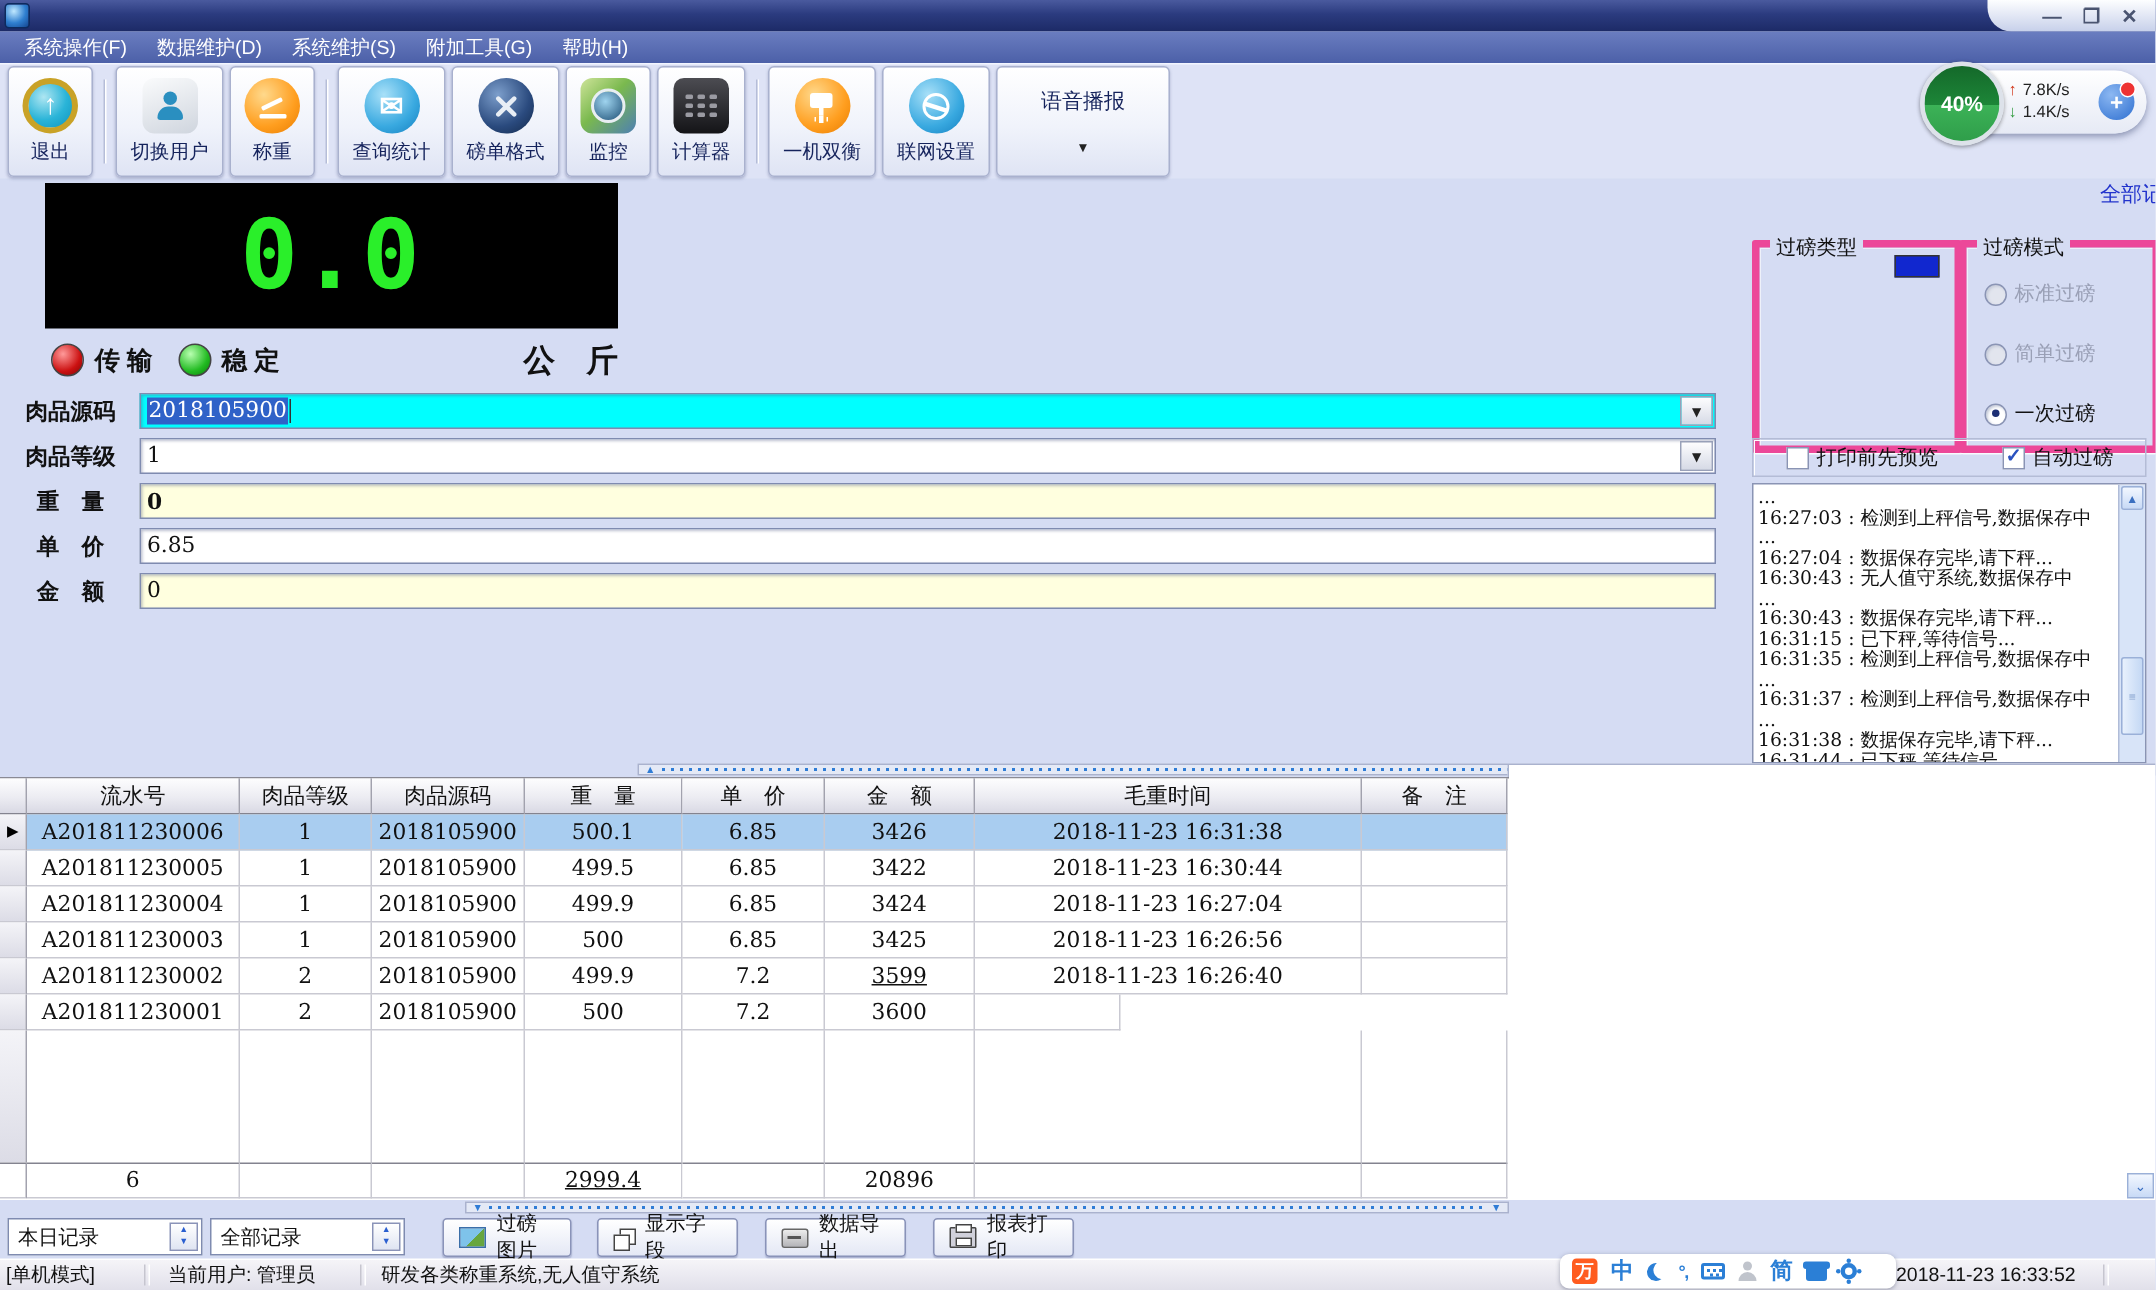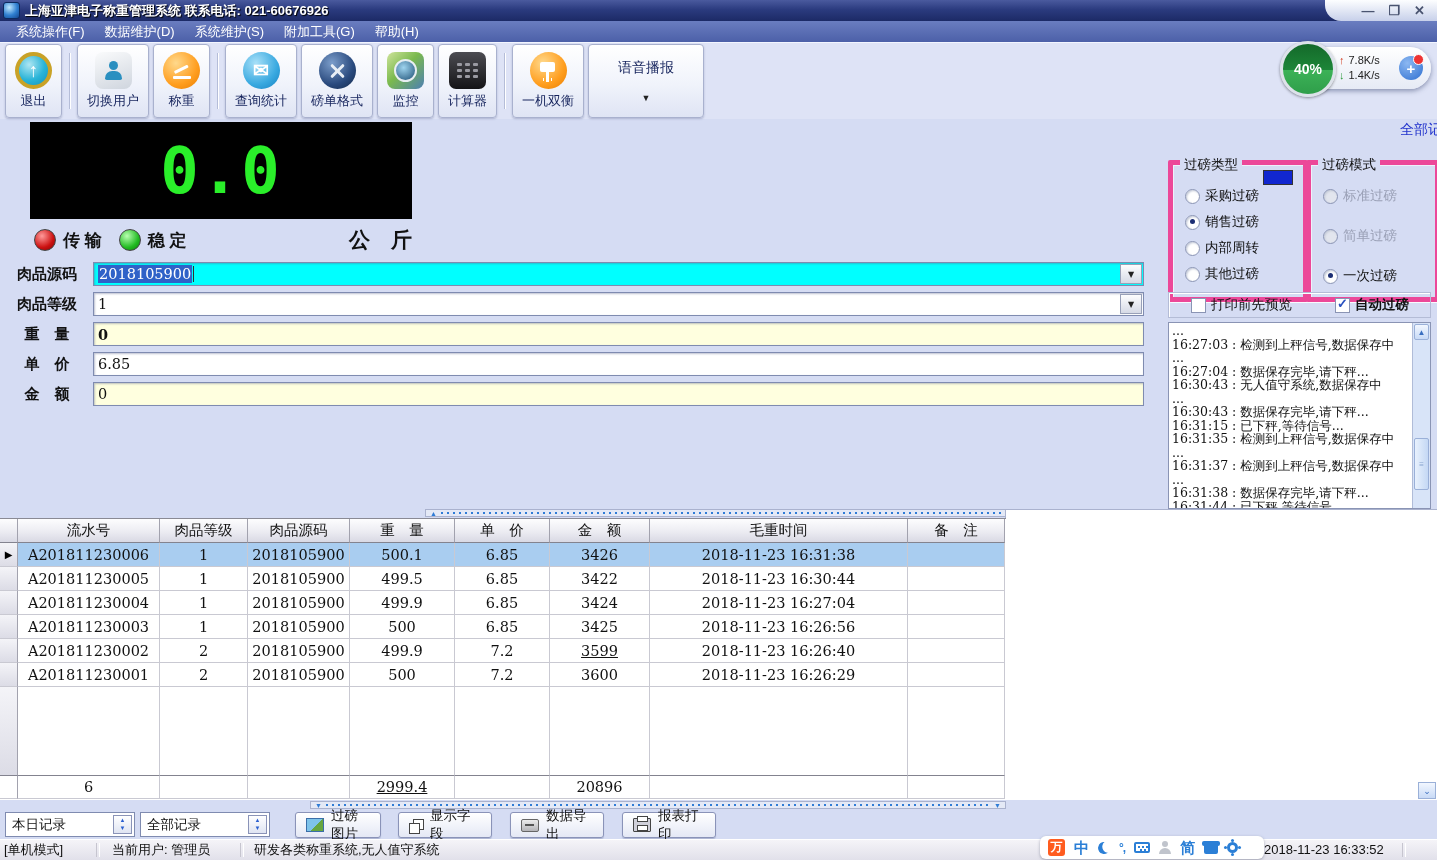--- a/index.html
+++ b/index.html
@@ -123,21 +123,21 @@
   .radio.sel::after{content:"";position:absolute;left:3.5px;top:3.5px;width:5px;height:5px;border-radius:50%;background:#1d2f74;}
   .radio.dis{background:#e2e5ee;}
   .radio-label{font-size:13.5px;}
   .radio-row.dis .radio-label{color:#9aa0b6;}
   .gb-mode .radio-row{margin-top:22px;}
   
   .check-panel{position:absolute;left:1168px;top:292px;width:263px;height:26px;border:1px solid #b4bcd6;
     box-shadow:inset 1px 1px 0 #fff;display:flex;align-items:center;box-sizing:border-box;}
   .check-item{display:flex;align-items:center;gap:5px;font-size:13.5px;}
   .check-item.c0{margin-left:22px;}
-  .check-item.c1{margin-left:43px;font-weight:bold;}
+  .check-item.c1{margin-left:43px;}
   .checkbox{width:13px;height:13px;background:#fff;border:1px solid #8a94b4;position:relative;flex:none;}
   .checkbox.checked::after{content:"✓";position:absolute;left:1px;top:-3px;color:#2a52c0;font-size:13px;font-weight:bold;}
   
   .log-panel{position:absolute;left:1168px;top:322px;width:263px;height:187px;background:#fff;
     border:1px solid #8a94b4;box-sizing:border-box;overflow:hidden;padding:1px 3px;}
   .log-line{font-family:"DejaVu Serif",serif;font-size:12.5px;line-height:13.5px;white-space:nowrap;}
   .log-scroll{position:absolute;right:0;top:0;bottom:0;width:17px;background:#d8e4f8;border-left:1px solid #b0bcd8;}
   .scroll-btn{position:absolute;left:1px;right:1px;height:16px;background:linear-gradient(180deg,#f2f7ff,#c8daf6);
     border:1px solid #9ab0d8;border-radius:2px;display:flex;align-items:center;justify-content:center;
     color:#3a6fc0;font-size:8px;box-sizing:border-box;}
@@ -221,21 +221,20 @@
   .gear{width:11px;height:11px;border:3px solid #2b7fd6;border-radius:50%;box-sizing:border-box;flex:none;
     box-shadow:0 -7px 0 -4px #2b7fd6,0 7px 0 -4px #2b7fd6,-7px 0 0 -4px #2b7fd6,7px 0 0 -4px #2b7fd6;}
 </style>
 </head>
 <body>
 
 <div id="root">
 
   <div class="titlebar">
     <div class="app-icon"></div>
-    <div class="title-text">上海亚津电子称重管理系统  联系电话: 021-60676926</div>
   </div>
   <div class="win-controls">
       <span class="win-glyph">—</span>
       <span class="win-glyph">❐</span>
       <span class="win-glyph">✕</span>
     </div>
 
   <div class="menubar">
       <div class="menu-item">系统操作(F)</div>
       <div class="menu-item">数据维护(D)</div>
@@ -289,20 +288,26 @@
         </div>
         <div class="tb-label">计算器</div>
       </div>
       <div class="tb-sep"></div>
       <div class="tb-btn">
         <div class="tb-icon icon-orange">
           <div class="monitor-glyph"></div>
         </div>
         <div class="tb-label">一机双衡</div>
       </div>
+      <div class="tb-btn">
+        <div class="tb-icon icon-blue">
+          <div class="globe-glyph"></div>
+        </div>
+        <div class="tb-label">联网设置</div>
+      </div>
       <div class="tb-btn voice">
         <span class="tb-voice-label">语音播报</span>
         <span class="dd-arrow">▼</span>
       </div>
     </div>
 
   <div class="netmeter">
     <div class="gauge">40%</div>
     <div class="speeds">
       <div class="spd-row">
@@ -360,38 +365,20 @@
   <div class="form-row" style="top:382px">
     <div class="form-label">金　额</div>
     <div class="form-field ff-yellow">
       <span>0</span>
     </div>
   </div>
 
   <div class="groupbox" style="left:1168px;top:160px;width:130px;height:132px;">
     <div class="gb-title">过磅类型</div>
     <div class="blue-rect"></div>
-    <div class="gb-body" style="padding-top:14px;">
-        <div class="radio-row">
-          <span class="radio"></span>
-          <span class="radio-label">采购过磅</span>
-        </div>
-        <div class="radio-row">
-          <span class="radio sel"></span>
-          <span class="radio-label">销售过磅</span>
-        </div>
-        <div class="radio-row">
-          <span class="radio"></span>
-          <span class="radio-label">内部周转</span>
-        </div>
-        <div class="radio-row">
-          <span class="radio"></span>
-          <span class="radio-label">其他过磅</span>
-        </div>
-      </div>
   </div>
 
   <div class="groupbox gb-mode" style="left:1306px;top:160px;width:124px;height:132px;">
     <div class="gb-title">过磅模式</div>
     <div class="gb-body" style="padding-top:0px;">
         <div class="radio-row dis">
           <span class="radio dis"></span>
           <span class="radio-label">标准过磅</span>
         </div>
         <div class="radio-row dis">
@@ -519,21 +506,20 @@
         <div class="td" style="width: 97px;"></div>
       </div>
       <div class="tr">
         <div class="rowhdr"></div>
         <div class="td" style="width: 142px;">A201811230001</div>
         <div class="td" style="width: 88px;">2</div>
         <div class="td" style="width: 102px;">2018105900</div>
         <div class="td" style="width: 105px;">500</div>
         <div class="td" style="width: 95px;">7.2</div>
         <div class="td" style="width: 100px;">3600</div>
-        <div class="td" style="width: 258px;">2018-11-23 16:26:29</div>
         <div class="td" style="width: 97px;"></div>
       </div>
       <div class="tr tr-filler">
         <div class="rowhdr"></div>
         <div class="td" style="width: 142px;"></div>
         <div class="td" style="width: 88px;"></div>
         <div class="td" style="width: 102px;"></div>
         <div class="td" style="width: 105px;"></div>
         <div class="td" style="width: 95px;"></div>
         <div class="td" style="width: 100px;"></div>

